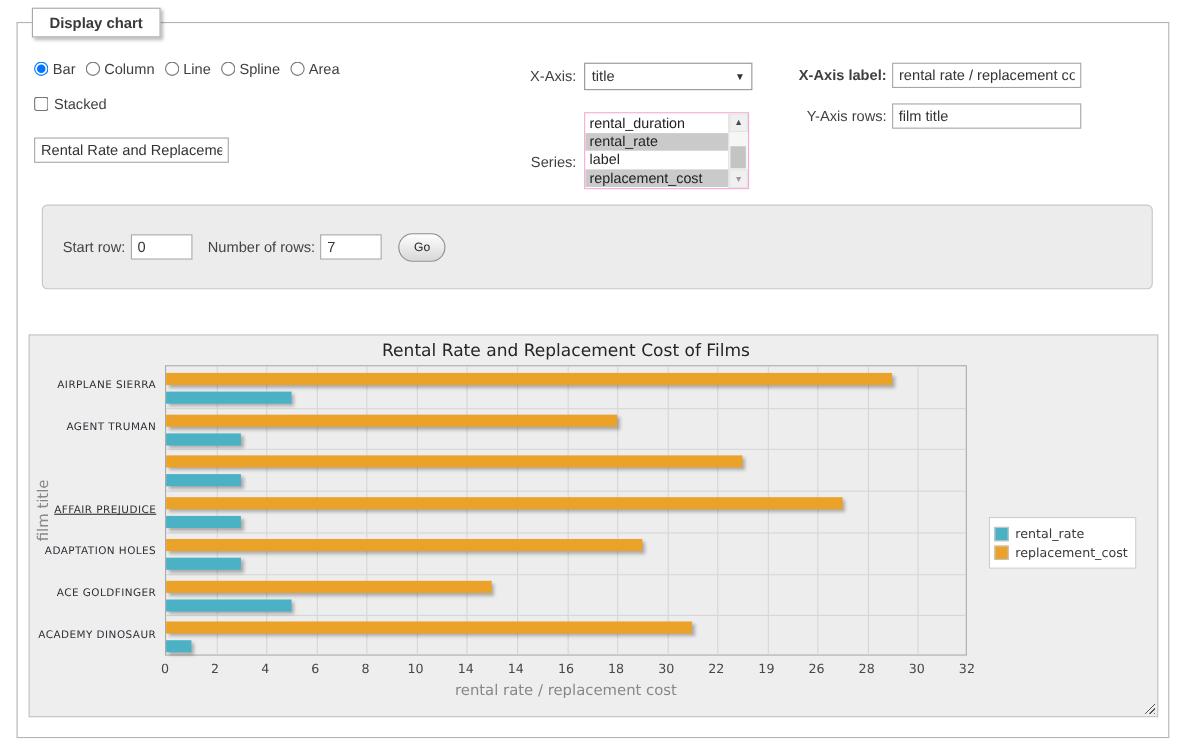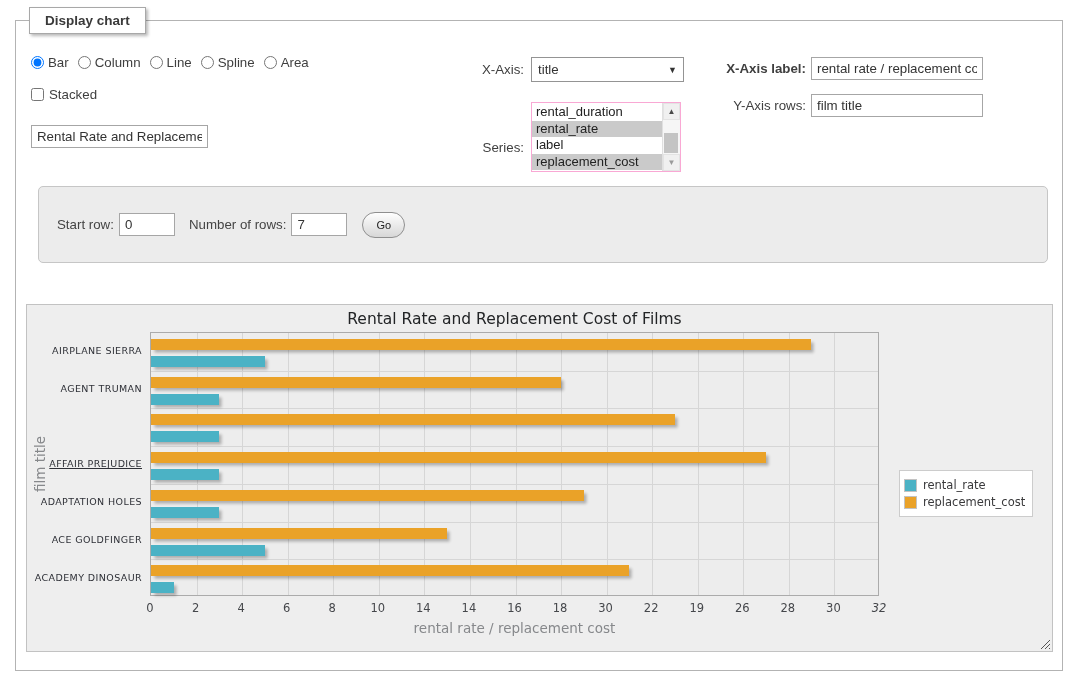--- a/index.html
+++ b/index.html
@@ -235,21 +235,21 @@
       <div class="x-tick abs" style="left: 396.375px;">14</div>
       <div class="x-tick abs" style="left: 441.938px;">14</div>
       <div class="x-tick abs" style="left: 487.5px;">16</div>
       <div class="x-tick abs" style="left: 533.062px;">18</div>
       <div class="x-tick abs" style="left: 578.625px;">30</div>
       <div class="x-tick abs" style="left: 624.188px;">22</div>
       <div class="x-tick abs" style="left: 669.75px;">19</div>
       <div class="x-tick abs" style="left: 715.312px;">26</div>
       <div class="x-tick abs" style="left: 760.875px;">28</div>
       <div class="x-tick abs" style="left: 806.438px;">30</div>
-      <div class="x-tick abs" style="left: 852px; font-style: italic;">32</div>
+      <div class="x-tick abs" style="left: 852px;">32</div>
       <div class="cat-label" style="top: 27px; height: 37.7143px;">AIRPLANE SIERRA</div>
       <div class="cat-label" style="top: 64.7143px; height: 37.7143px;">AGENT TRUMAN</div>
       <div class="cat-label" style="top: 140.143px; height: 37.7143px; text-decoration: underline;">AFFAIR PREJUDICE</div>
       <div class="cat-label" style="top: 177.857px; height: 37.7143px;">ADAPTATION HOLES</div>
       <div class="cat-label" style="top: 215.571px; height: 37.7143px;">ACE GOLDFINGER</div>
       <div class="cat-label" style="top: 253.286px; height: 37.7143px;">ACADEMY DINOSAUR</div>
     </div>
 </div>
 
 </body></html>

